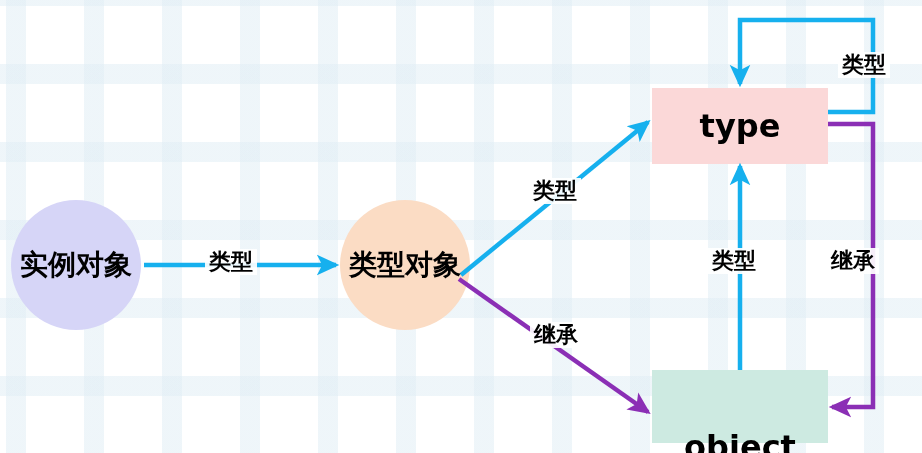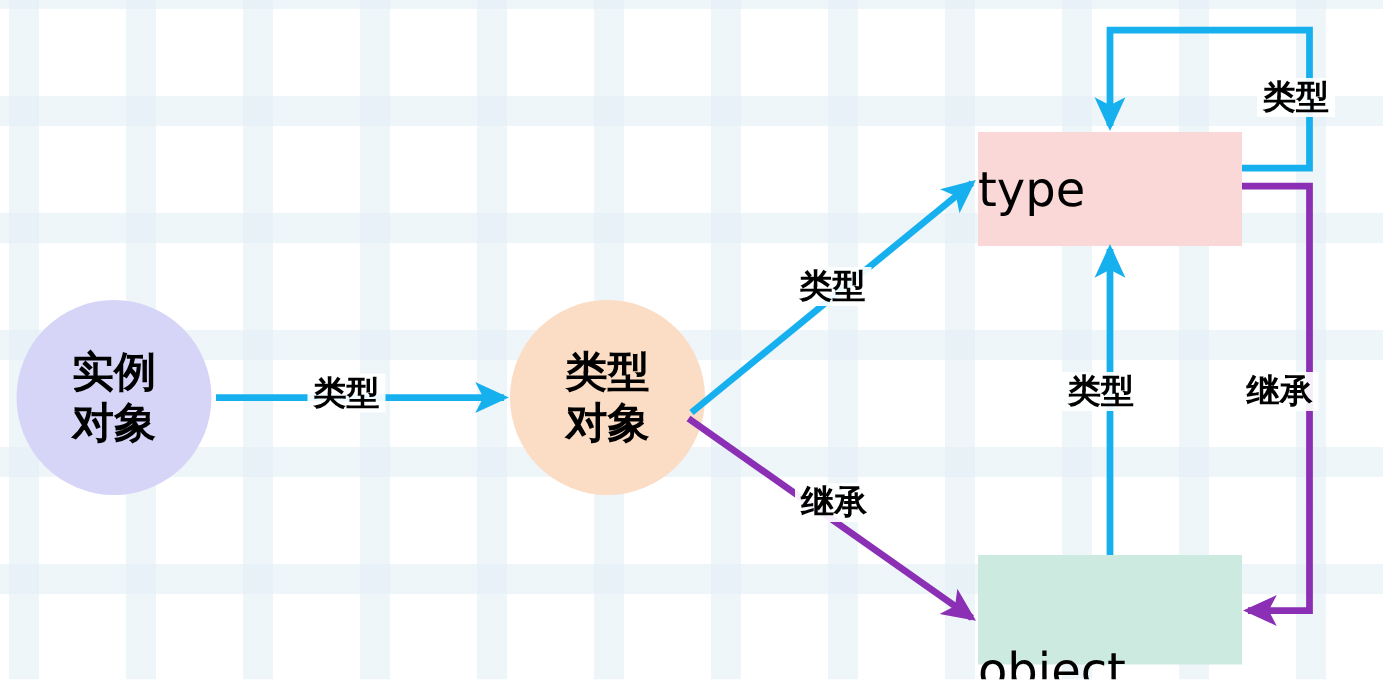--- a/index.html
+++ b/index.html
@@ -27,36 +27,36 @@
     position: absolute;
     left: 0;
     top: 0;
     width: 922px;
     height: 453px;
   }
   .circle-node {
     position: absolute;
     border-radius: 50%;
     display: flex;
-    flex-direction: column;
+    flex-direction: row;
     align-items: center;
     justify-content: center;
     text-align: center;
     font-weight: bold;
     font-size: 28px;
     color: #000000;
     line-height: 1.2;
   }
   .box-node {
     position: absolute;
     display: flex;
     align-items: center;
-    justify-content: flex-start;
+    justify-content: center;
     text-align: center;
-    font-weight: normal;
+    font-weight: bold;
     font-size: 32px;
     color: #000000;
     font-family: "DejaVu Sans", "Liberation Sans", sans-serif;
   }
   .edge-label {
     position: absolute;
     font-size: 22px;
     font-weight: bold;
     color: #000000;
     background: rgba(255,255,255,0.92);

